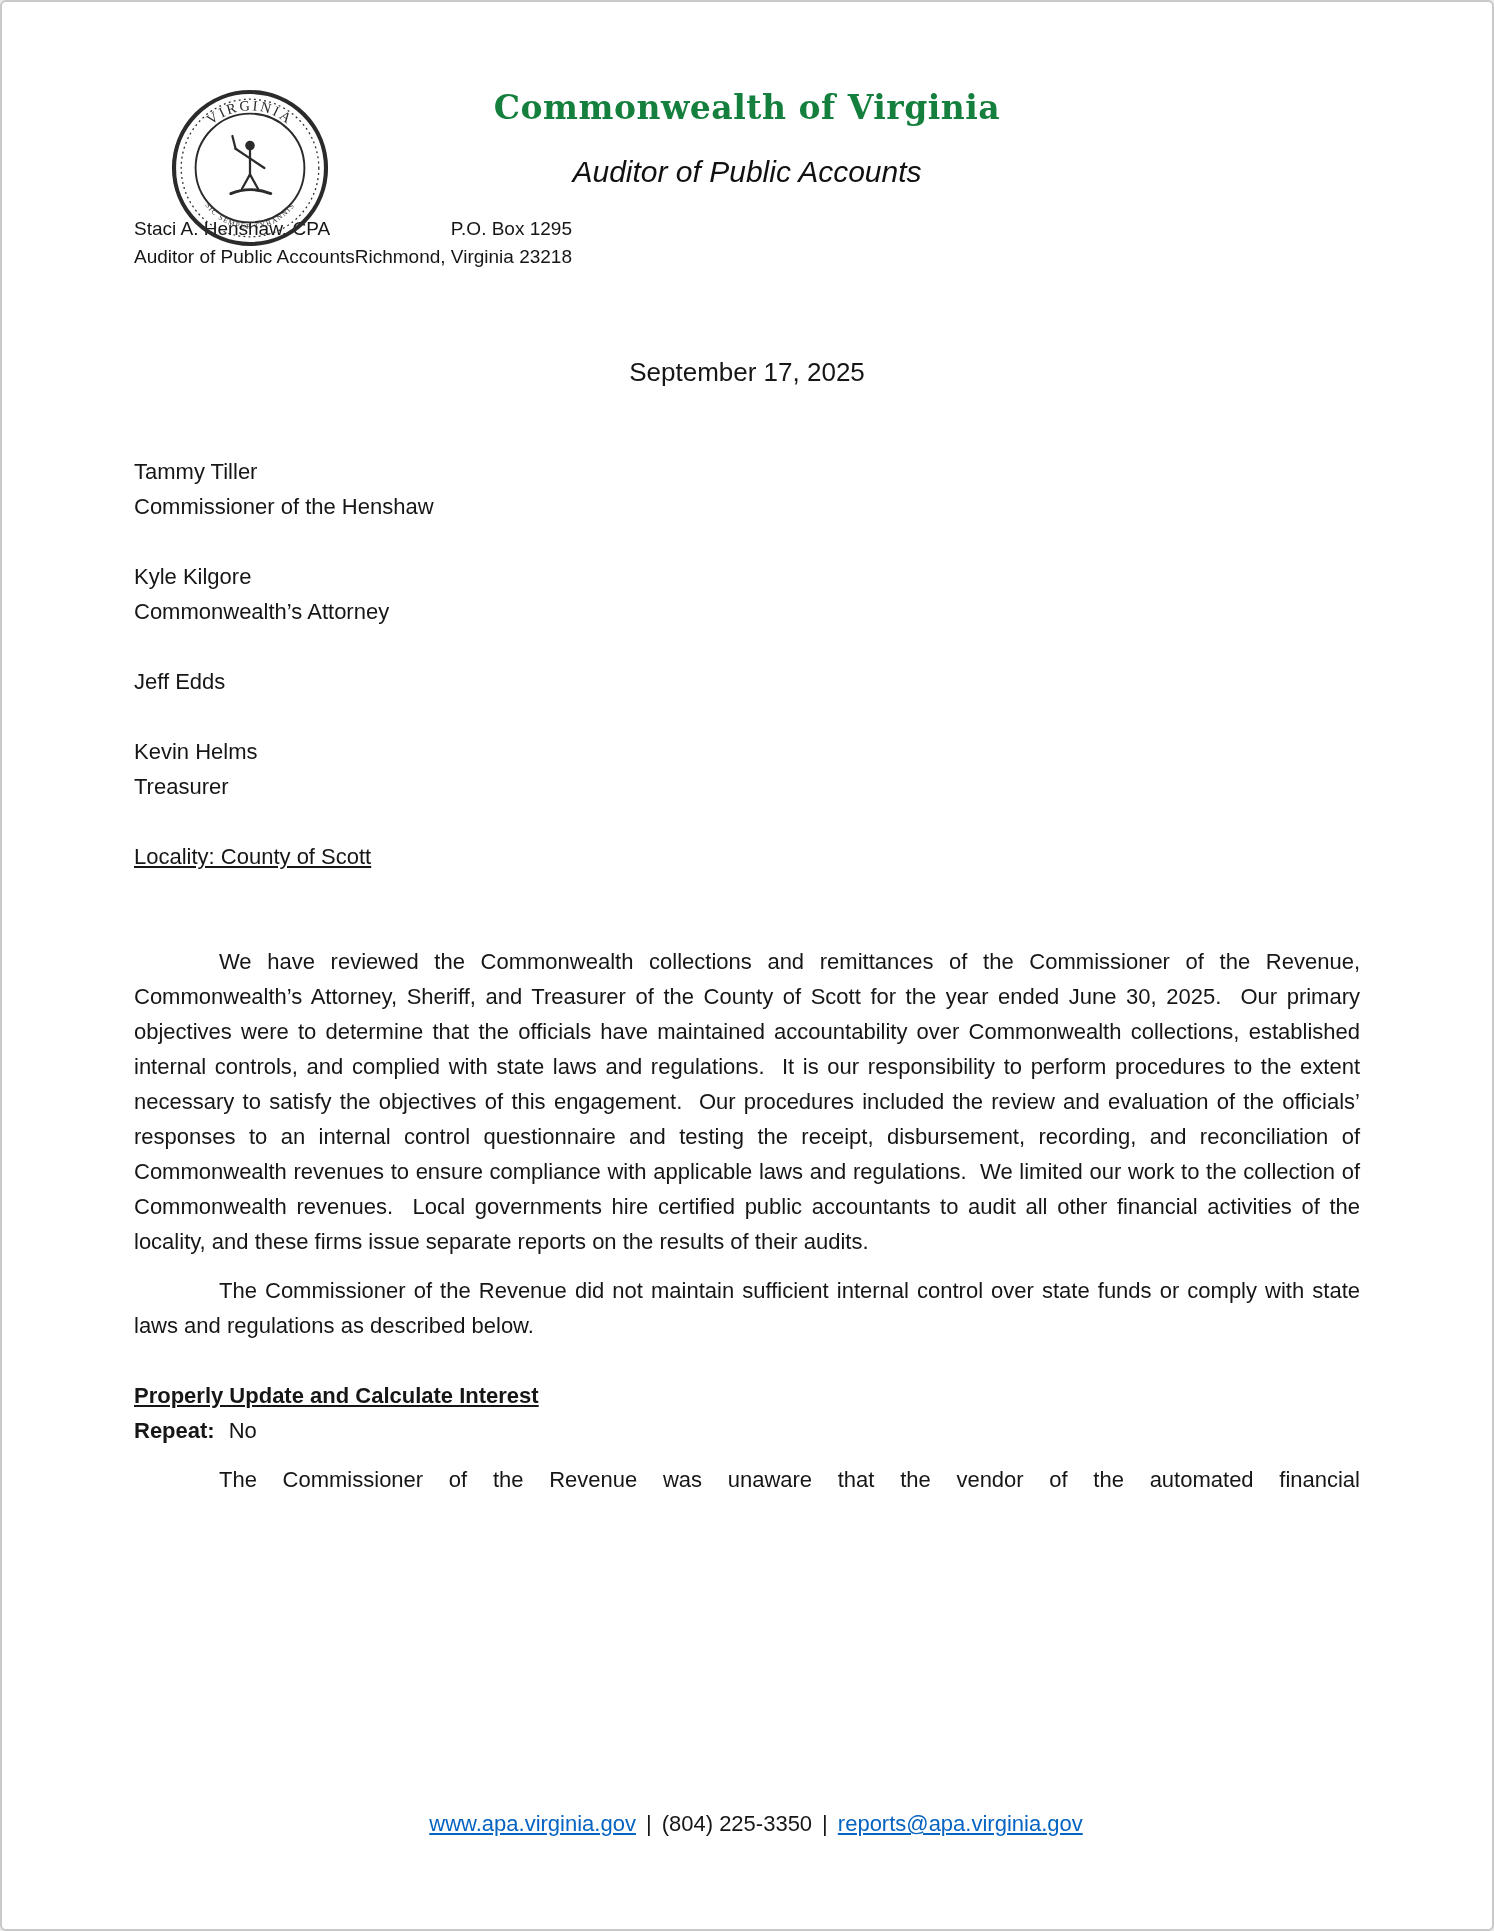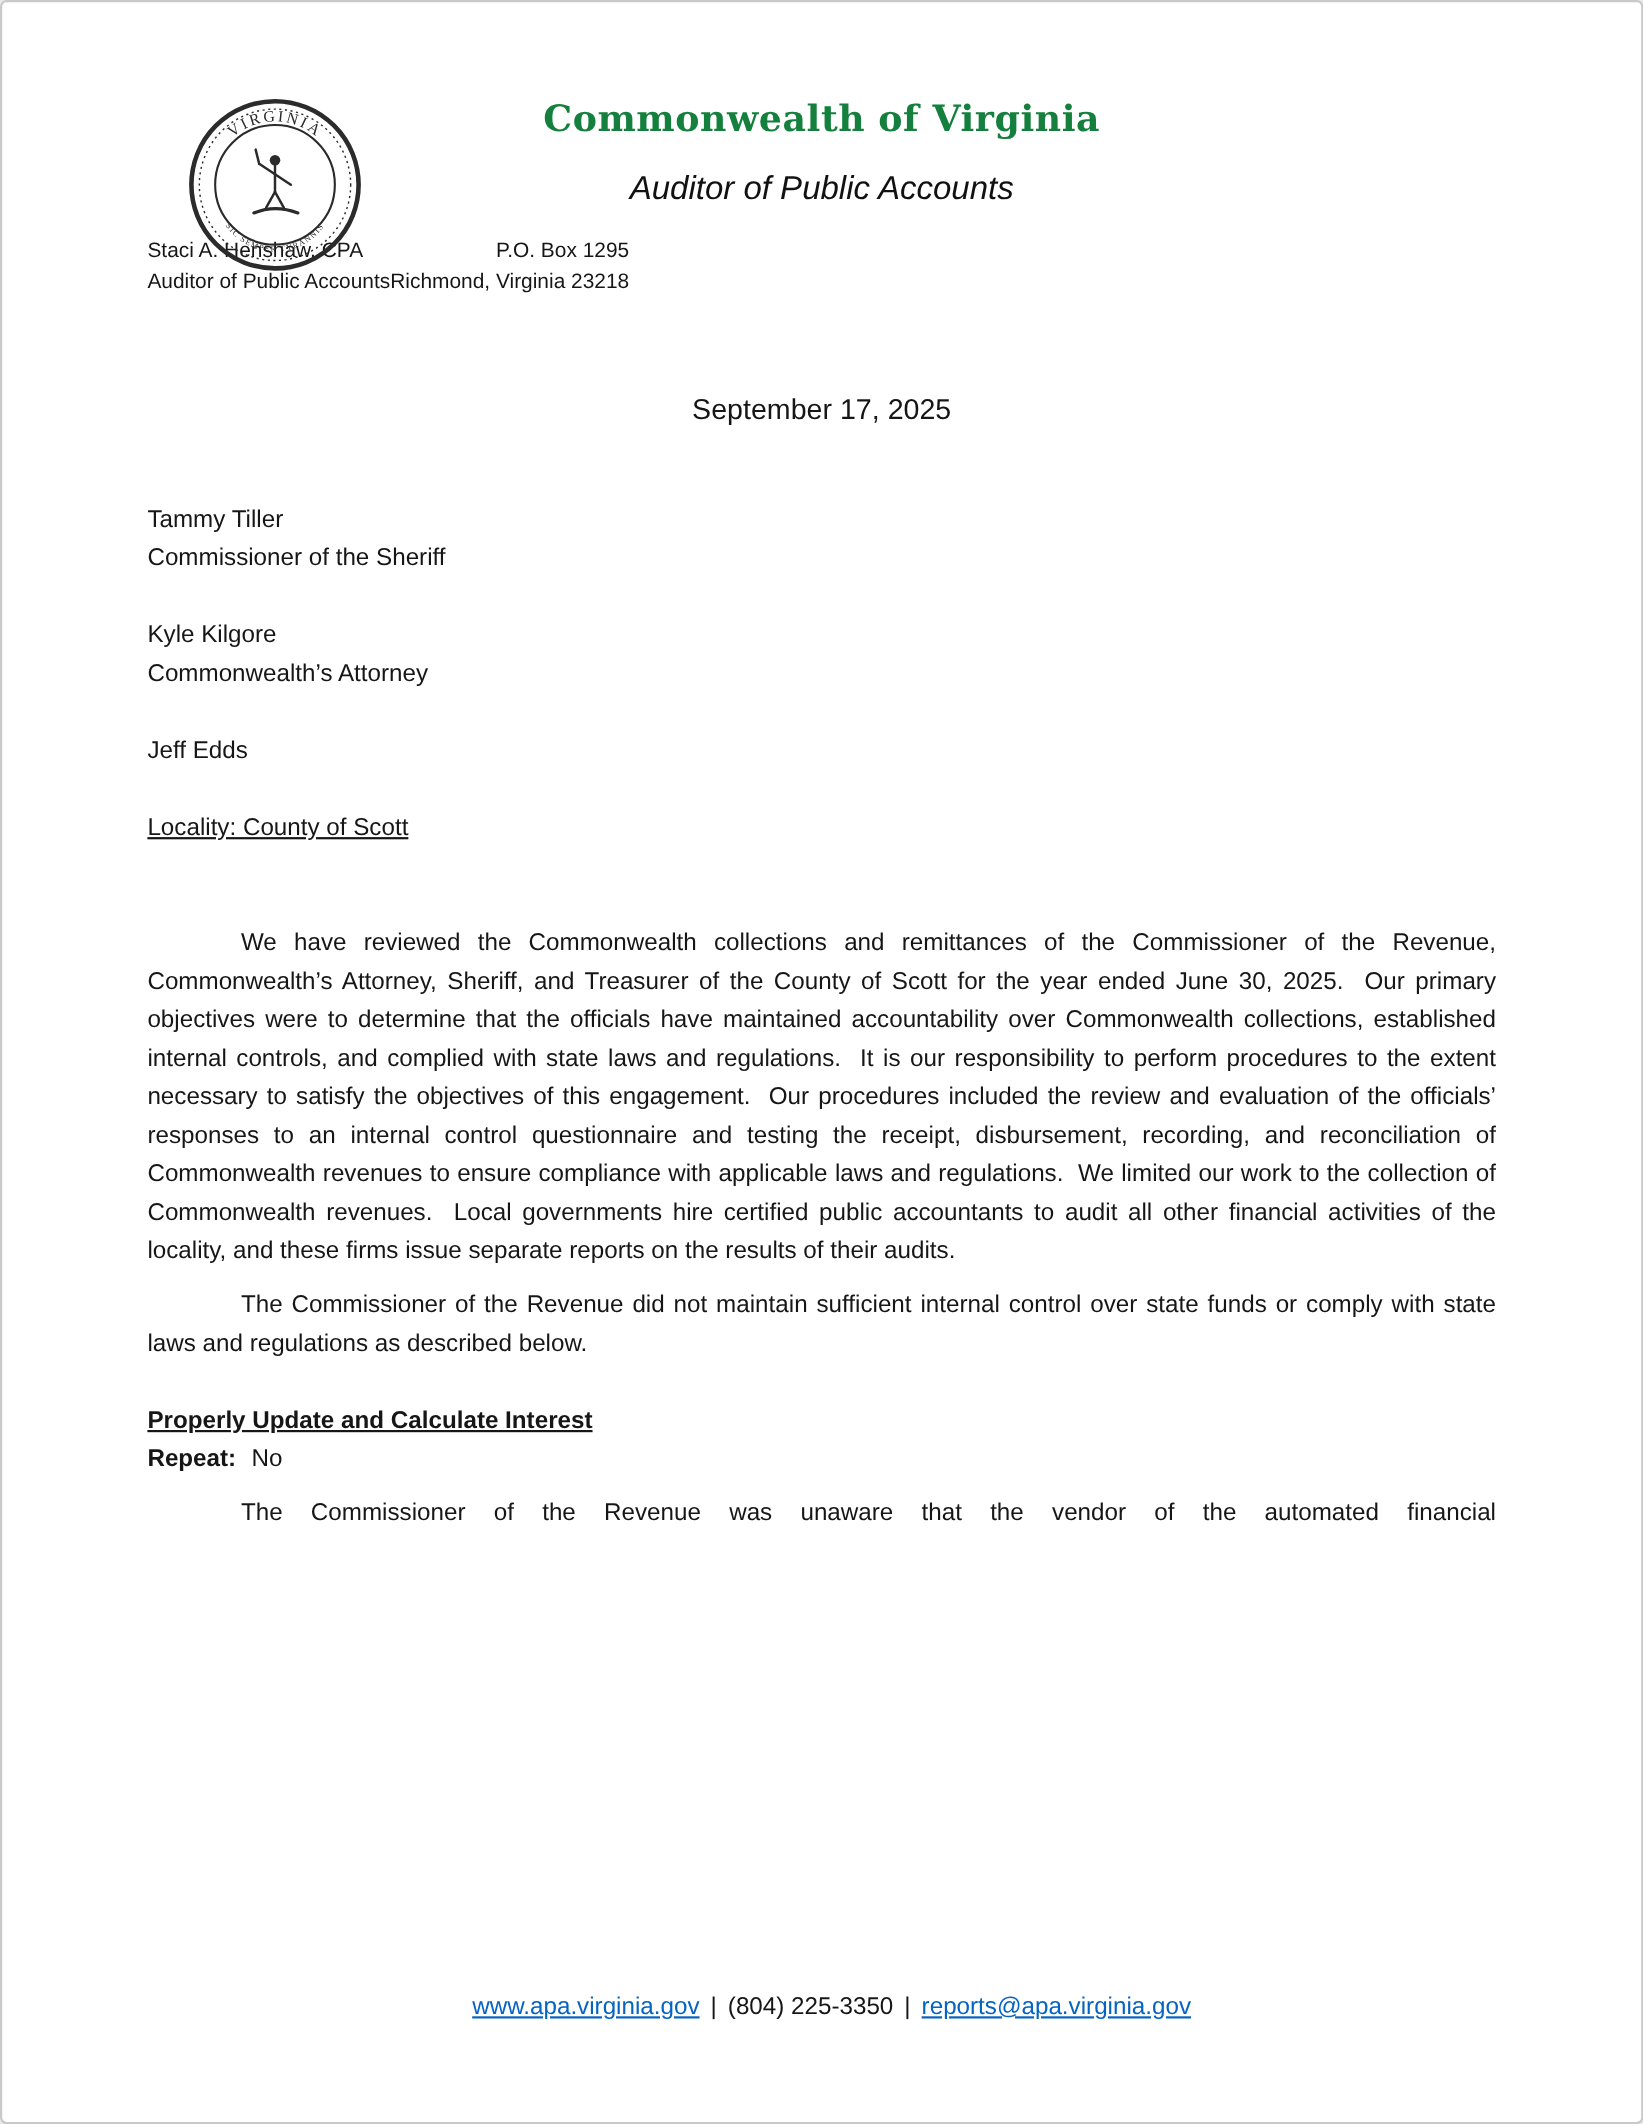--- a/index.html
+++ b/index.html
@@ -148,28 +148,32 @@
     </div>
   </div>
 
   <div class="date-line">September 17, 2025</div>
 
   <div class="content">
 
     <div class="recipients">
       <div class="recipient">
         <div>Tammy Tiller</div>
-        <div>Commissioner of the Sheriff</div>
+        <div>Commissioner of the Henshaw</div>
       </div>
       <div class="recipient">
         <div>Kyle Kilgore</div>
         <div>Commonwealth’s Attorney</div>
       </div>
       <div class="recipient">
         <div>Jeff Edds</div>
+      </div>
+      <div class="recipient">
+        <div>Kevin Helms</div>
+        <div>Treasurer</div>
       </div>
       <div class="locality-line">Locality: County of Scott</div>
     </div>
 
     <div class="body-paragraph first">We have reviewed the Commonwealth collections and remittances of the Commissioner of the Revenue, Commonwealth’s Attorney, Sheriff, and Treasurer of the County of Scott for the year ended June 30, 2025.  Our primary objectives were to determine that the officials have maintained accountability over Commonwealth collections, established internal controls, and complied with state laws and regulations.  It is our responsibility to perform procedures to the extent necessary to satisfy the objectives of this engagement.  Our procedures included the review and evaluation of the officials’ responses to an internal control questionnaire and testing the receipt, disbursement, recording, and reconciliation of Commonwealth revenues to ensure compliance with applicable laws and regulations.  We limited our work to the collection of Commonwealth revenues.  Local governments hire certified public accountants to audit all other financial activities of the locality, and these firms issue separate reports on the results of their audits.</div>
 
     <div class="body-paragraph">The Commissioner of the Revenue did not maintain sufficient internal control over state funds or comply with state laws and regulations as described below.</div>
 
     <div class="finding-heading">Properly Update and Calculate Interest</div>
 

